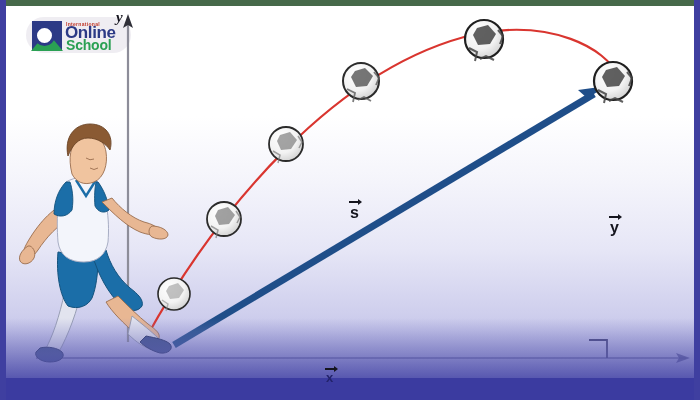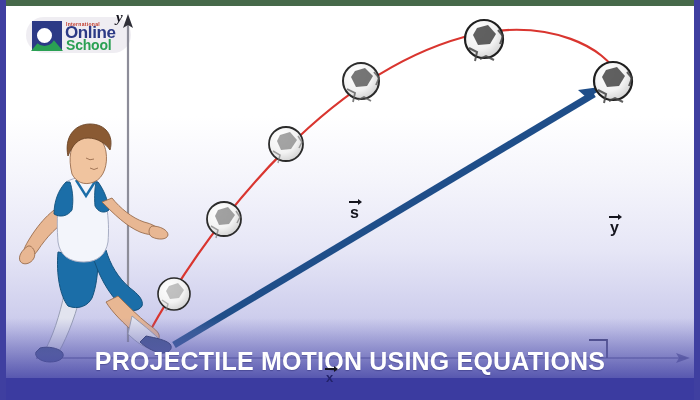--- a/index.html
+++ b/index.html
@@ -233,18 +233,17 @@
     </div>
 
   </div>
 
   <div class="title-band"></div>
 
   <div class="lbl lbl-x" style="left:326px;top:368px;z-index:9;">
     <span class="vec" style="font-size:13px;"><span class="bar" style="top:-6px;"></span><span>x</span></span>
   </div>
 
-  <div class="title-text">PROJECTILE MOTION USING EQUATIONS</div>
   <div class="footer-bar"></div>
 
   <div class="frame-left"></div>
   <div class="frame-right"></div>
 </div>
 
 </body></html>

